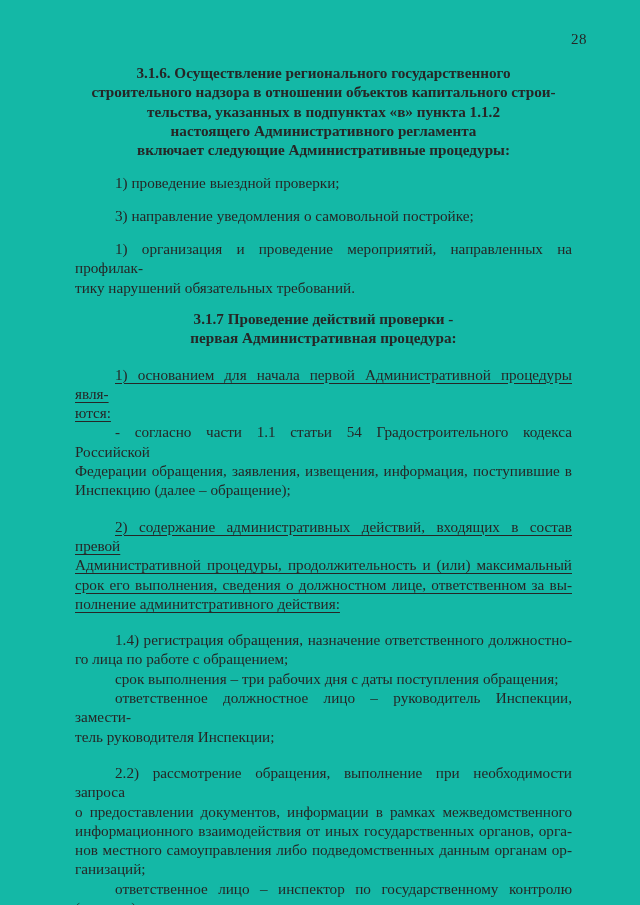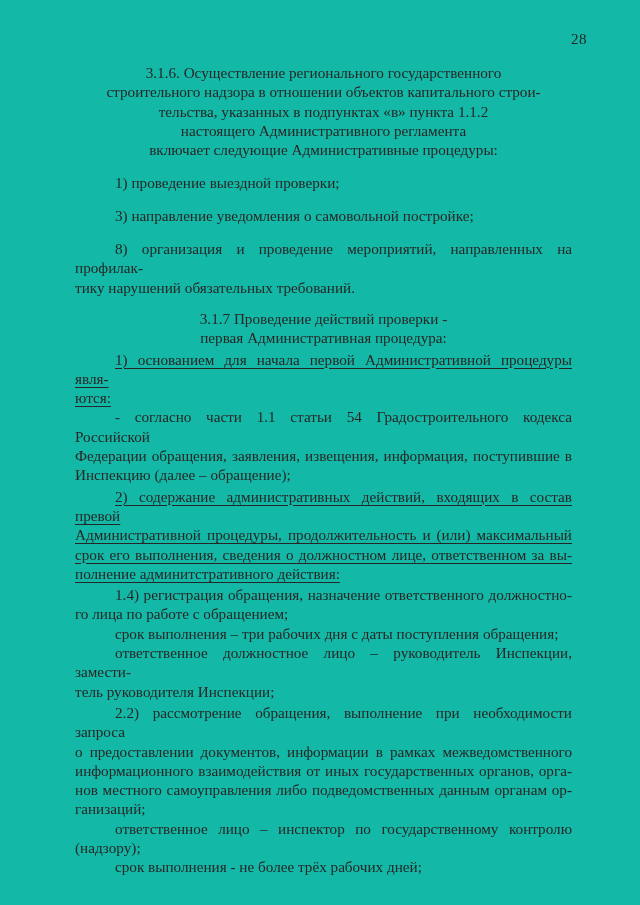--- a/index.html
+++ b/index.html
@@ -28,30 +28,30 @@
     line-height: 19.3px;
   }
   .block { margin: 0; }
   .line {
     text-align: justify;
     text-align-last: justify;
     min-height: 19.3px;
   }
   .line.last { text-align-last: left; }
   .indent .line.first { text-indent: 40px; }
-  .center .line { text-align: center; text-align-last: center; }
+  .center .line { text-align: center; text-align-last: center; font-weight: bold; }
   .u .line {
     text-decoration: underline;
     text-decoration-thickness: 1.2px;
     text-underline-offset: 2.5px;
   }
   .mt14 { margin-top: 14px; }
   .mt13 { margin-top: 13px; }
   .mt12 { margin-top: 12px; }
-  .mt9  { margin-top: 2px; }
+  .mt9  { margin-top: 17px; }
 </style>
 </head>
 <body>
 
 <div class="page" style="background: #14b8a6; color: rgb(38, 38, 38);">
 
   <div class="page-number">28</div>
 
   <div class="content">
 
@@ -65,21 +65,21 @@
 
     <div class="block indent mt14">
         <div class="line first last">1) проведение выездной проверки;</div>
       </div>
 
     <div class="block indent mt13">
         <div class="line first last">3) направление уведомления о самовольной постройке;</div>
       </div>
 
     <div class="block indent mt14">
-        <div class="line first">8) организация и проведение мероприятий, направленных на профилак-</div>
+        <div class="line first">1) организация и проведение мероприятий, направленных на профилак-</div>
         <div class="line last">тику нарушений обязательных требований.</div>
       </div>
 
     <div class="block center mt12">
         <div class="line first">3.1.7 Проведение действий проверки  -</div>
         <div class="line last">первая Административная процедура:</div>
       </div>
 
     <div class="block indent u mt9">
         <div class="line first">1) основанием для начала первой Административной процедуры явля-</div>

